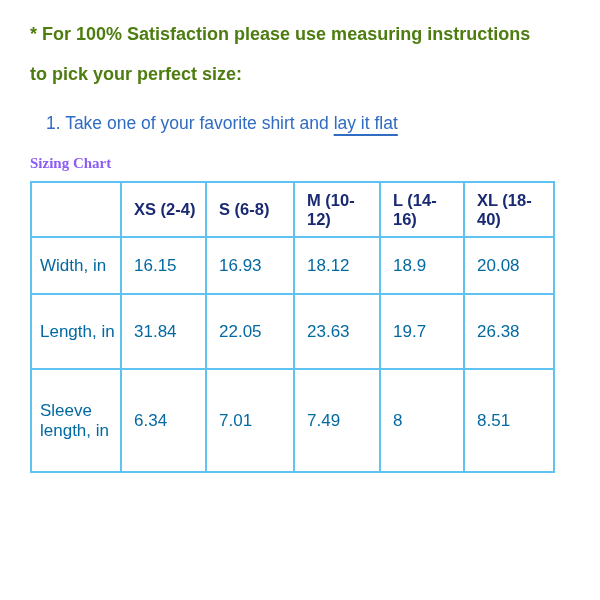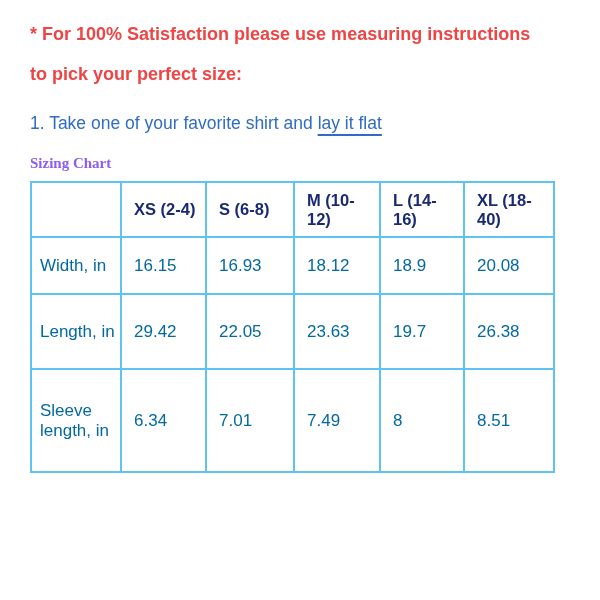--- a/index.html
+++ b/index.html
@@ -5,24 +5,24 @@
   * { box-sizing: border-box; }
   html,body { margin:0; padding:0; }
   body {
     width:600px; height:600px; background:#ffffff; overflow:hidden;
     font-family:"Liberation Sans", sans-serif;
   }
   .page { padding:8px 28px 0 30px; }
 
   .hdr {
     margin:6px 0 0 0;
-    color:#ef4444; font-weight:700; font-size:18px; line-height:40px;
+    color:#4d7c0f; font-weight:700; font-size:18px; line-height:40px;
   }
 
-  .instr { color:#2f6cc2; font-size:17.5px; margin:0; }
+  .instr { color:#2f6cc2; font-size:17.5px; margin:16px; }
   .instr1 { margin-top:17px; line-height:24px; }
   .instr2 { margin-top:14px; line-height:42px; }
   .instr3 { margin-top:6px;  line-height:34px; }
 
   .kw { color:#15267e; font-weight:700; }
 
   .underlined {
     text-decoration: underline;
     text-decoration-thickness: 2px;
     text-underline-offset: 5px;
@@ -109,21 +109,21 @@
       <tr class="r1">
         <td class="lbl">Width, in</td>
         <td>16.15</td>
         <td>16.93</td>
         <td>18.12</td>
         <td>18.9</td>
         <td>20.08</td>
       </tr>
       <tr class="r2">
         <td class="lbl">Length, in</td>
-        <td>29.42</td>
+        <td>31.84</td>
         <td>22.05</td>
         <td>23.63</td>
         <td>19.7</td>
         <td>26.38</td>
       </tr>
       <tr class="r3">
         <td class="lbl">Sleeve length, in</td>
         <td>6.34</td>
         <td>7.01</td>
         <td>7.49</td>

